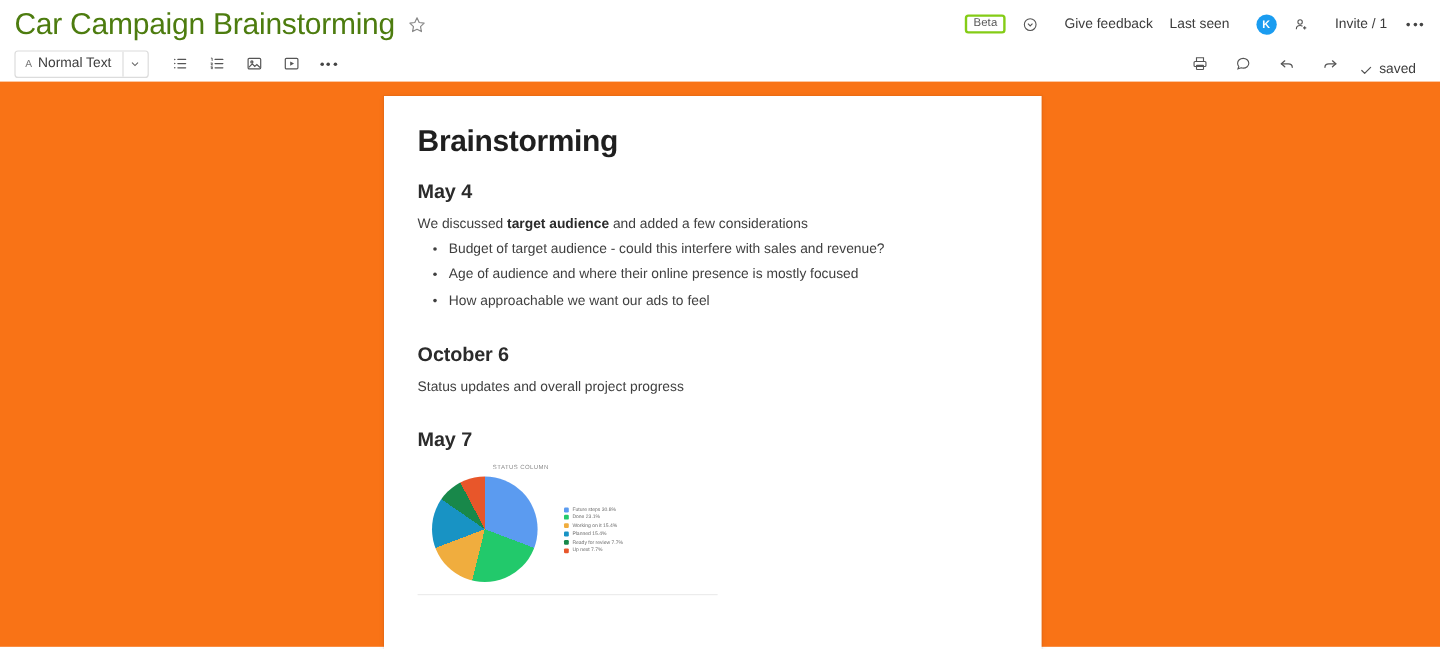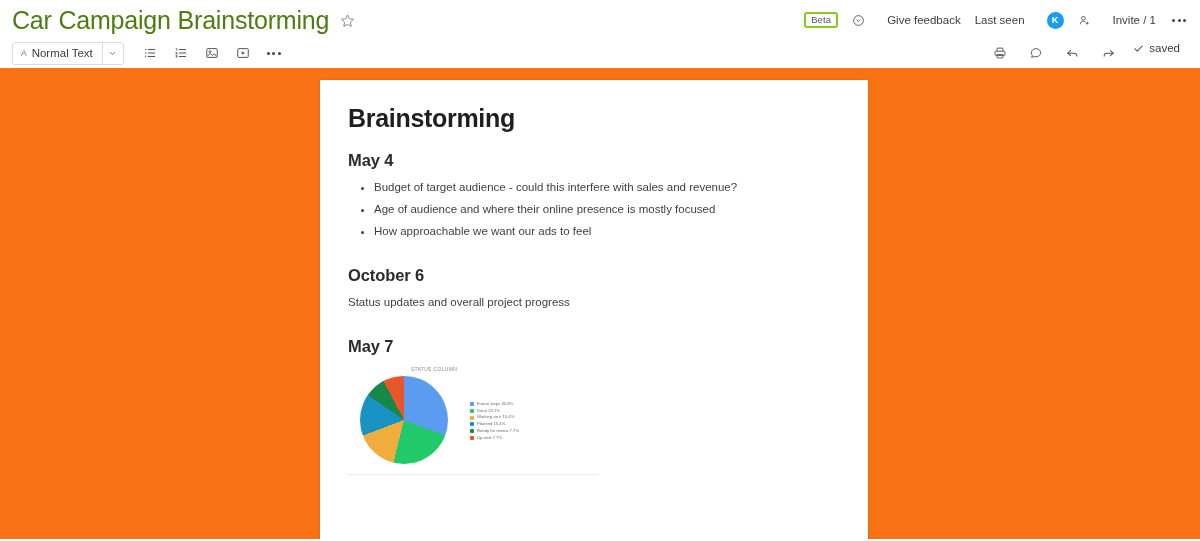--- a/index.html
+++ b/index.html
@@ -109,21 +109,21 @@
     display: flex; align-items: center; justify-content: center;
   }
   .tb-icons { display: flex; align-items: center; gap: 9px; margin-left: 15px; }
   .tb-btn {
     width: 22px; height: 22px;
     display: flex; align-items: center; justify-content: center;
     cursor: pointer; border-radius: 3px;
   }
   .tb-right {
     margin-left: auto;
-    display: flex; align-items: flex-start; gap: 14px;
+    display: flex; align-items: flex-end; gap: 14px;
     padding-right: 8px;
   }
   .saved {
     display: flex; align-items: center; gap: 5px;
     font-size: 11.5px; color: #3c3c3c;
   }
 
   
   .canvas {
     position: relative;
@@ -338,20 +338,23 @@
   </div>
 </div>
 
 <div class="canvas">
   <div class="page">
     <div class="page-inner">
 
       <h1 class="doc-h1">Brainstorming</h1>
 
       <h2 class="doc-h2">May 4</h2>
+      <p class="doc-p">
+        <span>We discussed </span><b>target audience</b><span> and added a few considerations</span>
+      </p>
       <ul class="doc-ul">
         <li>Budget of target audience - could this interfere with sales and revenue?</li>
         <li>Age of audience and where their online presence is mostly focused</li>
         <li>How approachable we want our ads to feel</li>
       </ul>
 
       <div class="sec-gap"></div>
 
       <h2 class="doc-h2">October 6</h2>
       <p class="doc-p">Status updates and overall project progress</p>

